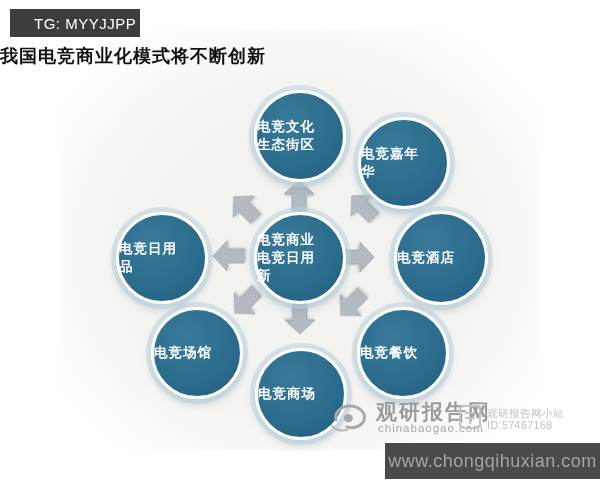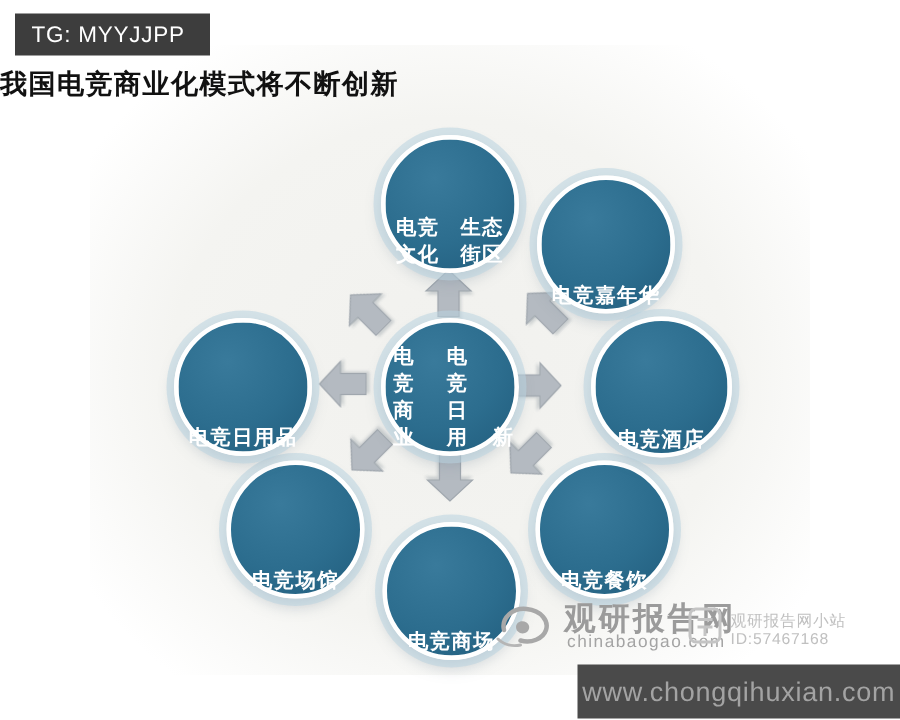--- a/index.html
+++ b/index.html
@@ -9,45 +9,45 @@
     font-family:"Liberation Sans","DejaVu Sans",sans-serif;
   }
   .stage-bg{
     position:absolute;left:60px;top:30px;width:480px;height:420px;
     background:radial-gradient(ellipse at 50% 52%, #f1f1ee 0%, #f4f4f1 55%, rgba(255,255,255,0) 85%);
   }
   
   .tg-bar{
     position:absolute;left:10px;top:9px;width:130px;height:28px;
     background:#3d3d3d;color:#fff;display:flex;align-items:center;
-    padding-left:11px;box-sizing:border-box;
+    padding-left:24px;box-sizing:border-box;
     font-size:15px;letter-spacing:0.5px;
   }
   
   .title{
     position:absolute;left:0;top:44px;width:600px;text-align:left;
     font-family:"Liberation Serif","DejaVu Serif",serif;
     font-weight:bold;font-size:18px;color:#111;letter-spacing:1px;
   }
   
   .node{
     position:absolute;border-radius:50%;
     background:radial-gradient(circle at 38% 30%, #397a9b 0%, #2c6d8e 55%, #215d7d 100%);
     border:3px solid #ffffff;
     box-shadow:0 0 0 5px rgba(186,211,224,0.55), 0 5px 10px rgba(110,130,145,0.35);
-    display:flex;flex-direction:row;align-items:flex-end;justify-content:center;
+    display:flex;flex-direction:column;align-items:flex-start;justify-content:center;
     color:#fff;font-weight:bold;font-size:13.5px;line-height:18px;letter-spacing:1px;
     text-align:center;box-sizing:border-box;
   }
   .node span{display:block;}
   .n-top         {left:254px;top:90px; width:92px;height:92px;}
   .n-top-left    {left:150px;top:117px;width:92px;height:92px;}
   .n-top-right   {left:358px;top:117px;width:92px;height:92px;}
   .n-left        {left:116px;top:212px;width:92px;height:92px;}
-  .n-center      {left:254px;top:212px;width:92px;height:92px;gap:11px;}
+  .n-center      {left:254px;top:212px;width:92px;height:92px;}
   .n-right       {left:394px;top:211px;width:94px;height:94px;}
   .n-bottom-left {left:151px;top:307px;width:92px;height:92px;}
   .n-bottom-right{left:357px;top:307px;width:92px;height:92px;}
   .n-bottom      {left:255px;top:348px;width:92px;height:92px;}
   
   .arrow{position:absolute;width:36px;height:36px;}
   .arrow svg{display:block;filter:drop-shadow(1px 2px 1px rgba(130,140,150,0.35));}
   .a-n {left:281px;top:178px;transform:rotate(0deg);}
   .a-ne{left:345px;top:189px;transform:rotate(-45deg);}
   .a-e {left:340px;top:239px;transform:rotate(90deg);}

